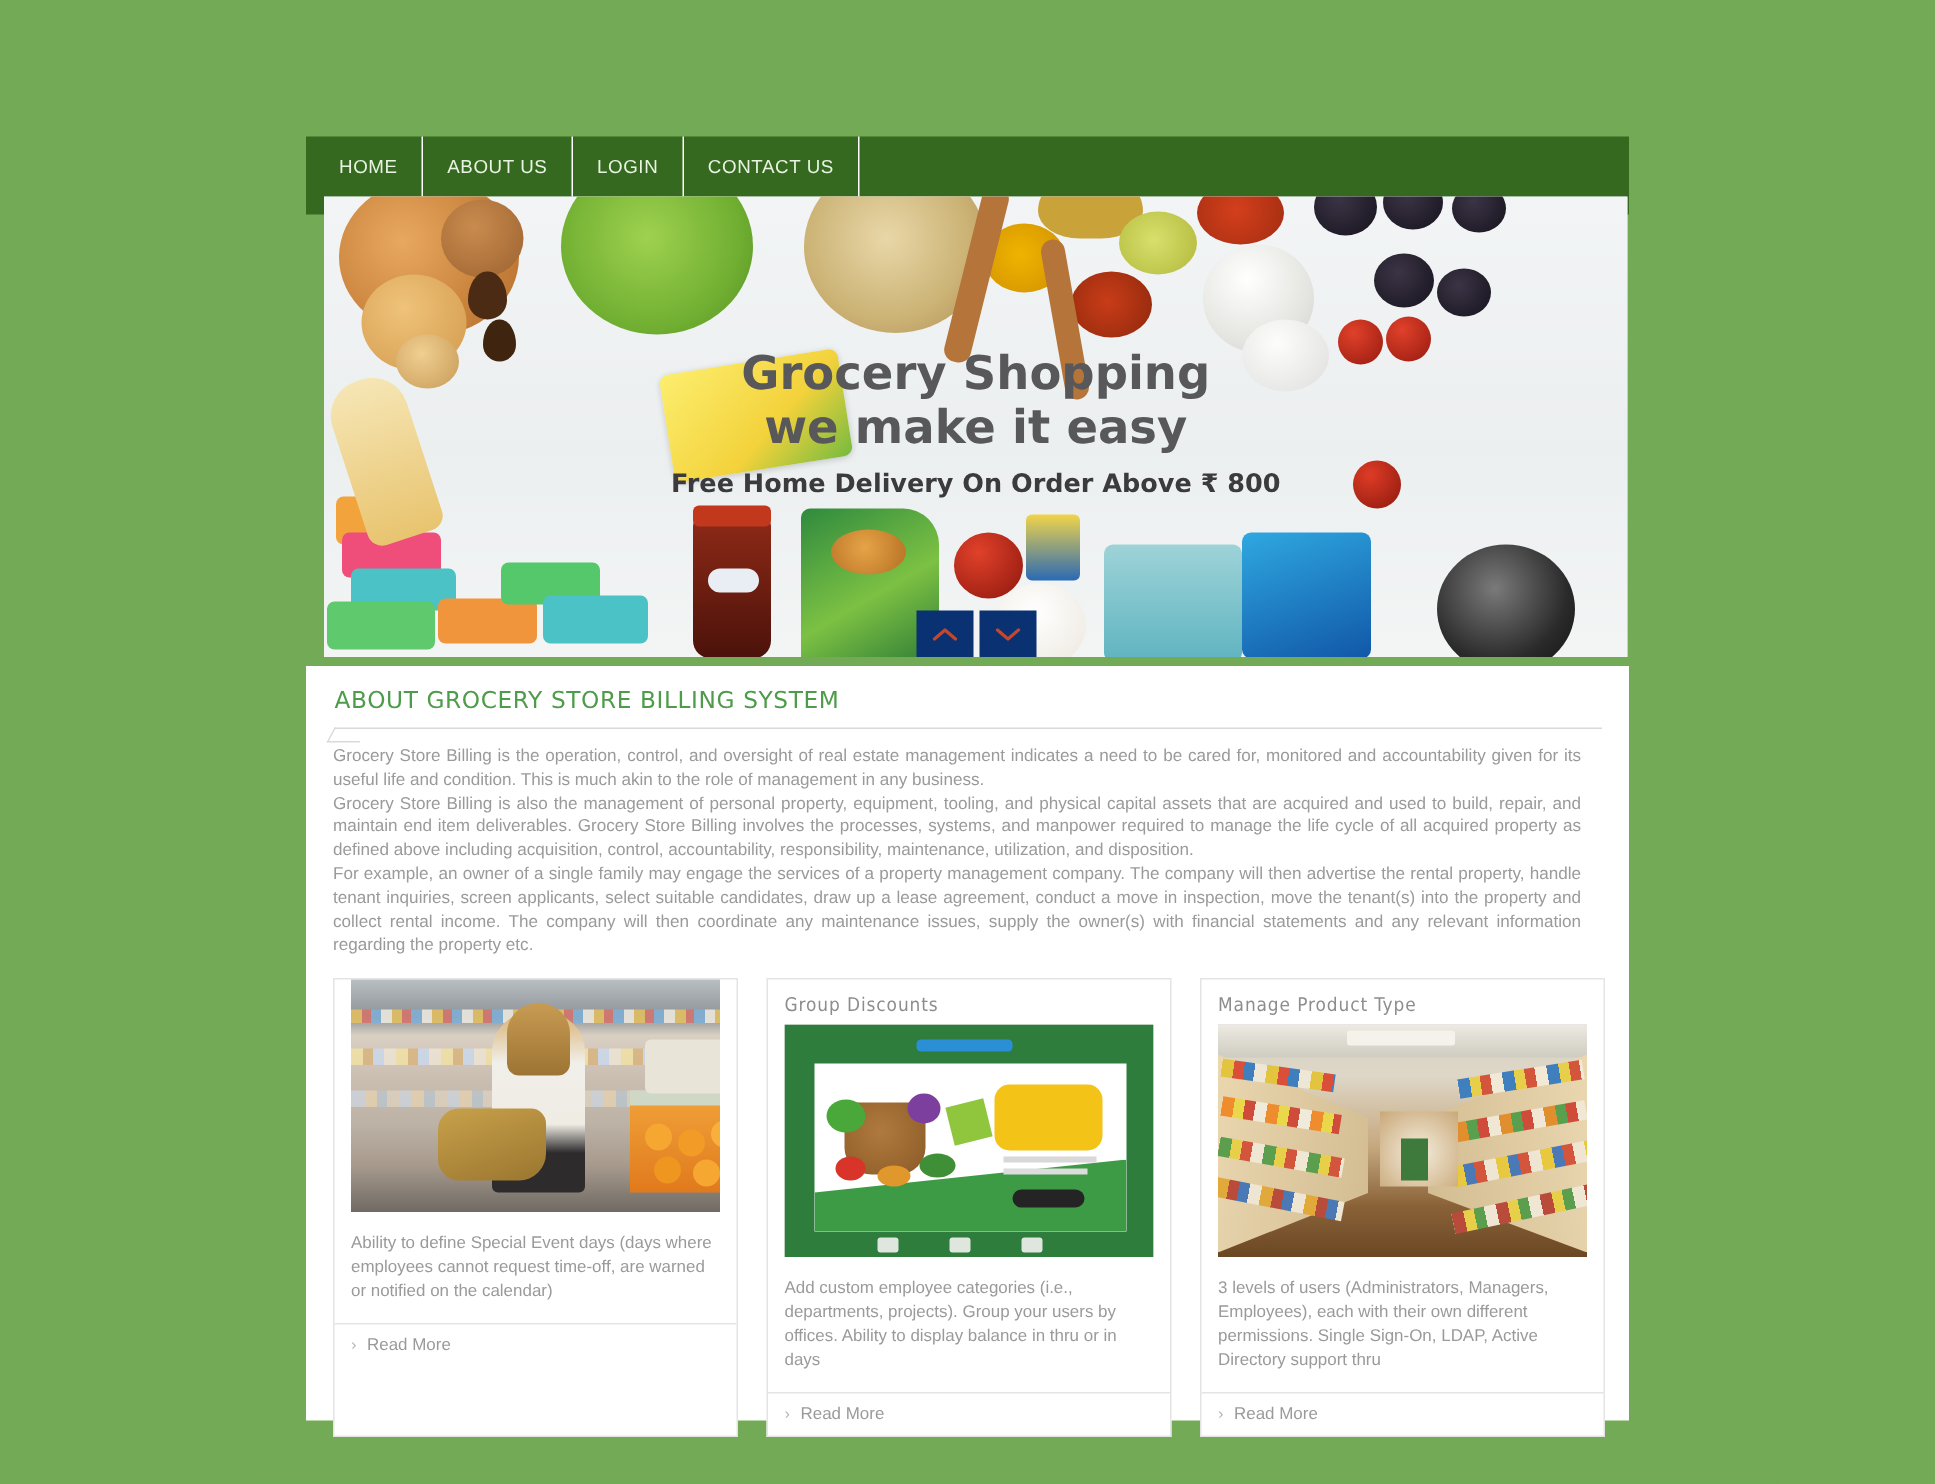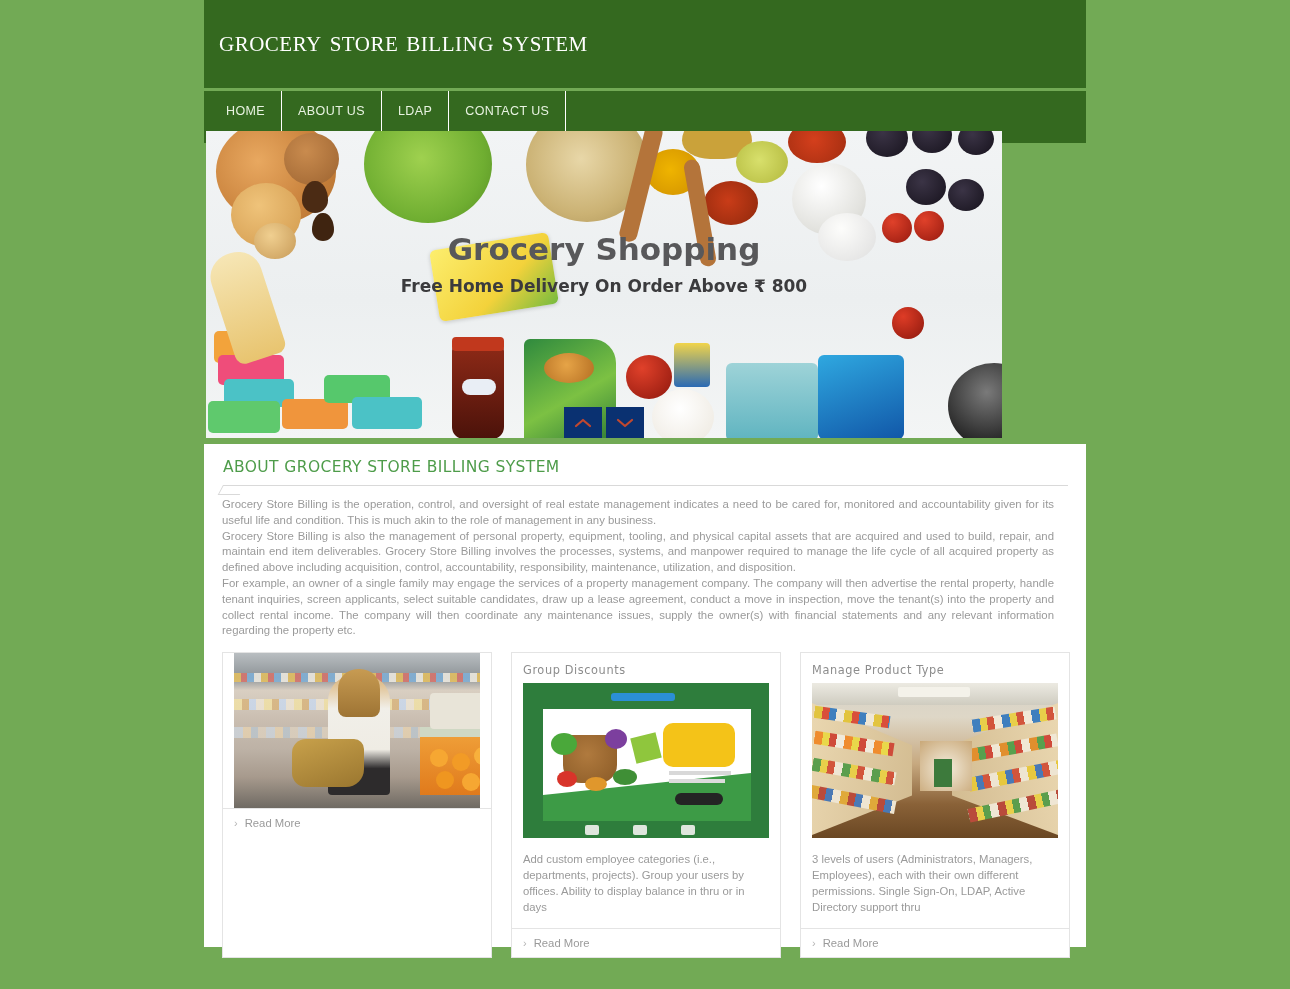--- a/index.html
+++ b/index.html
@@ -44,21 +44,21 @@
     font-size: 12.5px;
     letter-spacing: 0.4px;
     cursor: pointer;
     height: 40px;
     white-space: nowrap;
   }
   .navlist li:first-child { padding-left: 22px; }
 
   
   .banner {
-    position: absolute; left: 206px; top: 131px; width: 796px; height: 307px;
+    position: absolute; left: 216px; top: 131px; width: 869px; height: 307px;
     overflow: hidden; background: #eef1f2;
   }
   .banner-canvas { position: absolute; inset: 0; background: linear-gradient(180deg,#f2f4f5 0%, #eceff0 55%, #f3f5f5 100%); }
   .banner-text {
     position: absolute; left: 50%; transform: translateX(-50%); top: 100px;
     text-align: center; width: 420px;
   }
   .banner-h1 {
     font-family: "DejaVu Sans", sans-serif;
     font-size: 31px; font-weight: bold; color: #58585a; line-height: 1.17;
@@ -142,29 +142,26 @@
   .footer-bar { width: 1px; height: 13px; background: #cfe0c3; display: inline-block; }
 
   
   .shelf-img { position:absolute; inset:0; }
 </style>
 </head>
 <body>
 
 <div class="page">
 
-  <div class="header">
-    <div class="site-title">Grocery Store Billing System</div>
-  </div>
 
   <div class="navbar">
     <ul class="navlist">
       <li>HOME</li>
       <li>ABOUT US</li>
-      <li>LDAP</li>
+      <li>LOGIN</li>
       <li>CONTACT US</li>
     </ul>
   </div>
 
   <div class="banner">
     <div class="banner-canvas"></div>
 
     <div>
       <div class="blob" style="left:10px;top:-12px;width:120px;height:105px;background:radial-gradient(circle at 35% 40%,#e8a860,#c9823c 60%,#b3702f);"></div>
       <div class="blob" style="left:78px;top:2px;width:55px;height:52px;background:radial-gradient(circle at 40% 35%,#c98b4e,#9c6330);"></div>
@@ -208,20 +205,21 @@
       <div class="sq" style="left:468px;top:212px;width:36px;height:44px;background:linear-gradient(180deg,#f1d44a,#2a6ab4);border-radius:4px;"></div>
       <div class="sq" style="left:520px;top:232px;width:92px;height:78px;background:linear-gradient(180deg,#9ed3d8,#5fb4c0);border-radius:6px;"></div>
       <div class="sq" style="left:612px;top:224px;width:86px;height:84px;background:linear-gradient(160deg,#2fa8e0,#1157a8);border-radius:6px;"></div>
       <div class="blob" style="left:742px;top:232px;width:92px;height:86px;background:radial-gradient(circle at 42% 34%,#7a7a7a,#2a2a2a 62%,#111);"></div>
       <div class="sq" style="left:14px;top:120px;width:52px;height:110px;background:linear-gradient(180deg,#f6e6b5,#e8c46f);border-radius:24px 24px 10px 10px;transform:rotate(-18deg);"></div>
       <div class="sq" style="left:228px;top:110px;width:120px;height:72px;background:linear-gradient(140deg,#fcee6e,#f3d23b 60%,#76bb3f);border-radius:6px;transform:rotate(-9deg);box-shadow:0 1px 4px rgba(0,0,0,.18);"></div>
     </div>
 
     <div class="banner-text">
       <div class="banner-h1">Grocery Shopping</div>
+      <div class="banner-h1">we make it easy</div>
       <div class="banner-sub">Free Home Delivery On Order Above ₹ 800</div>
     </div>
 
     <div class="banner-arrows">
       <div class="arrow-btn">
         <svg width="18" height="12" viewBox="0 0 18 12">
             <path d="M2 9 L9 3 L16 9" fill="none" stroke="#c1482f" stroke-width="2.2" stroke-linecap="round" stroke-linejoin="round"></path>
           </svg>
       </div>
       <div class="arrow-btn">
@@ -256,20 +254,21 @@
           <div style="position:absolute;left:58px;top:86px;width:72px;height:48px;background:linear-gradient(160deg,#c8a14b,#9a762f);border-radius:14px 10px 18px 14px;"></div>
           <div style="position:absolute;left:186px;top:78px;width:84px;height:64px;background:linear-gradient(180deg,#f0a13a,#e07a1c);"></div>
           <div style="position:absolute;left:186px;top:74px;width:84px;height:10px;background:#cfd8c4;"></div>
           <div style="position:absolute;left:196px;top:96px;width:18px;height:18px;border-radius:50%;background:#f6a732;"></div>
           <div style="position:absolute;left:218px;top:100px;width:18px;height:18px;border-radius:50%;background:#f29b26;"></div>
           <div style="position:absolute;left:240px;top:94px;width:18px;height:18px;border-radius:50%;background:#f8b03c;"></div>
           <div style="position:absolute;left:202px;top:118px;width:18px;height:18px;border-radius:50%;background:#ef9620;"></div>
           <div style="position:absolute;left:228px;top:120px;width:18px;height:18px;border-radius:50%;background:#f6a732;"></div>
           <div style="position:absolute;left:196px;top:40px;width:70px;height:36px;background:#e8e4d8;border-radius:4px;"></div>
         </div>
+        <div class="card-desc">Ability to define Special Event days (days where employees cannot request time-off, are warned or notified on the calendar)</div>
         <div class="card-foot">
           <span class="chev">›</span>
           <span>Read More</span>
         </div>
       </div>
 
       <div class="card">
         <div class="card-title">Group Discounts</div>
         <div class="card-media">
           <div class="shelf-img" style="background:#2e7d3c;"></div>

